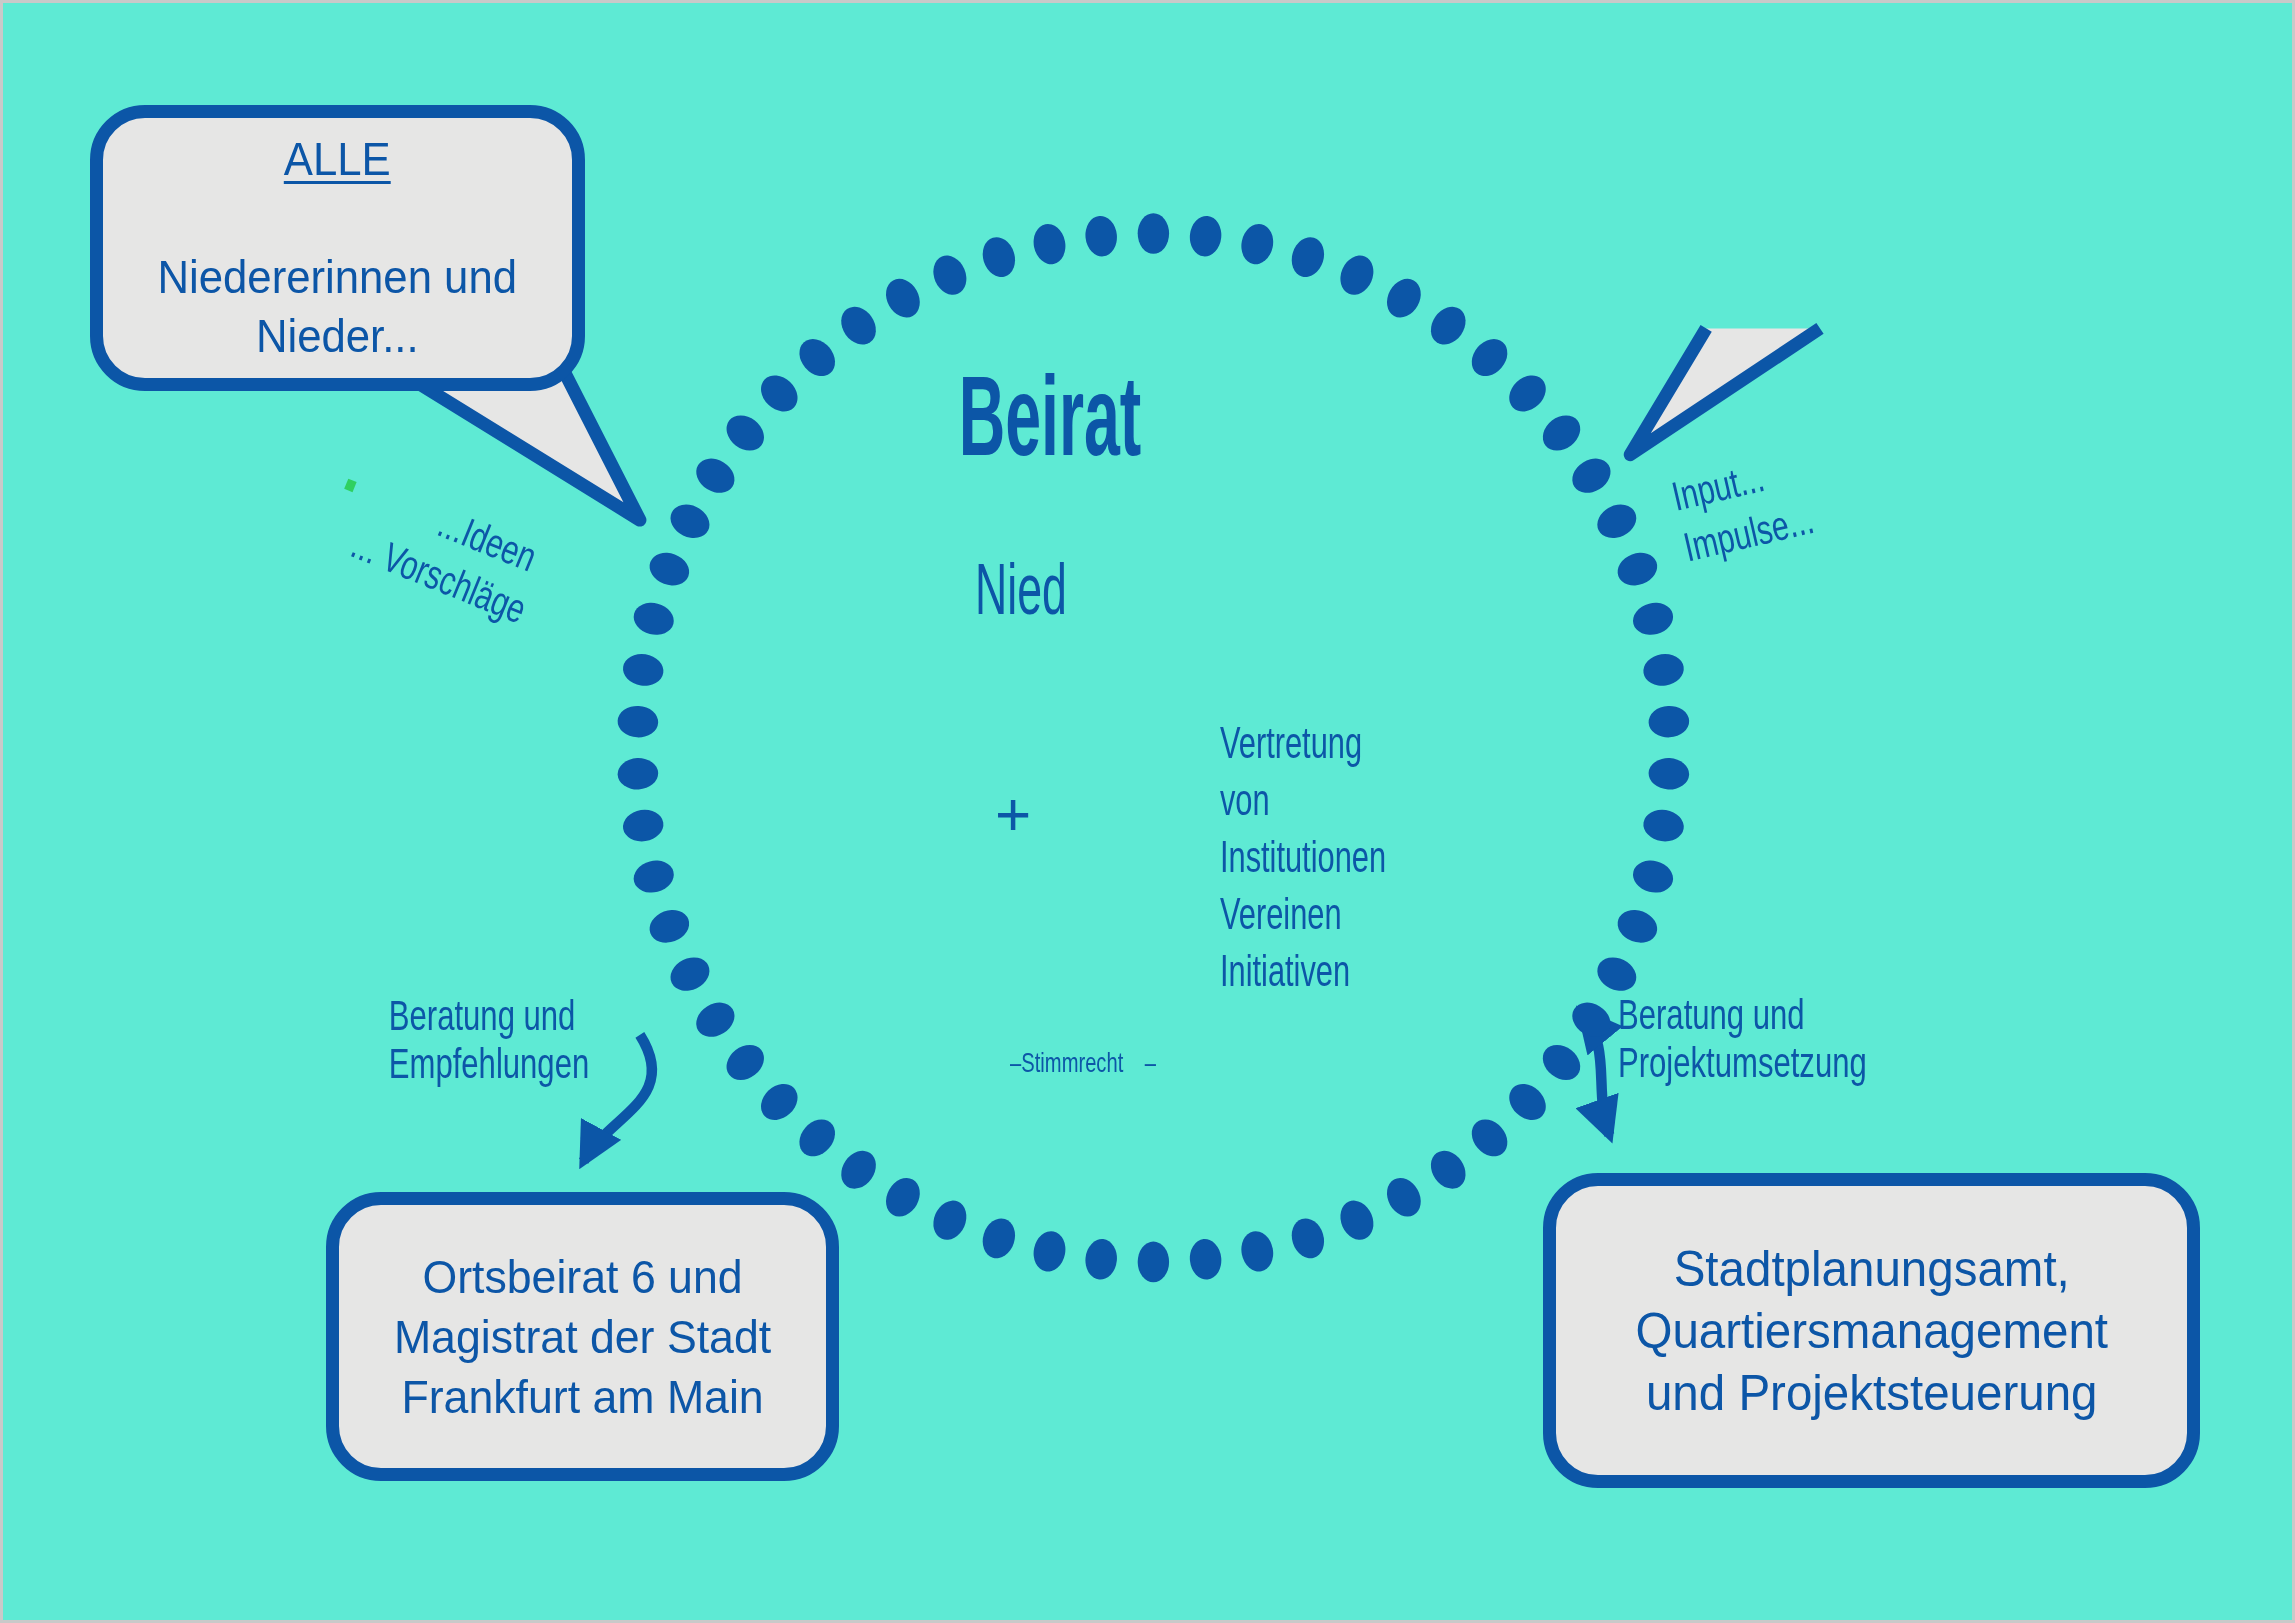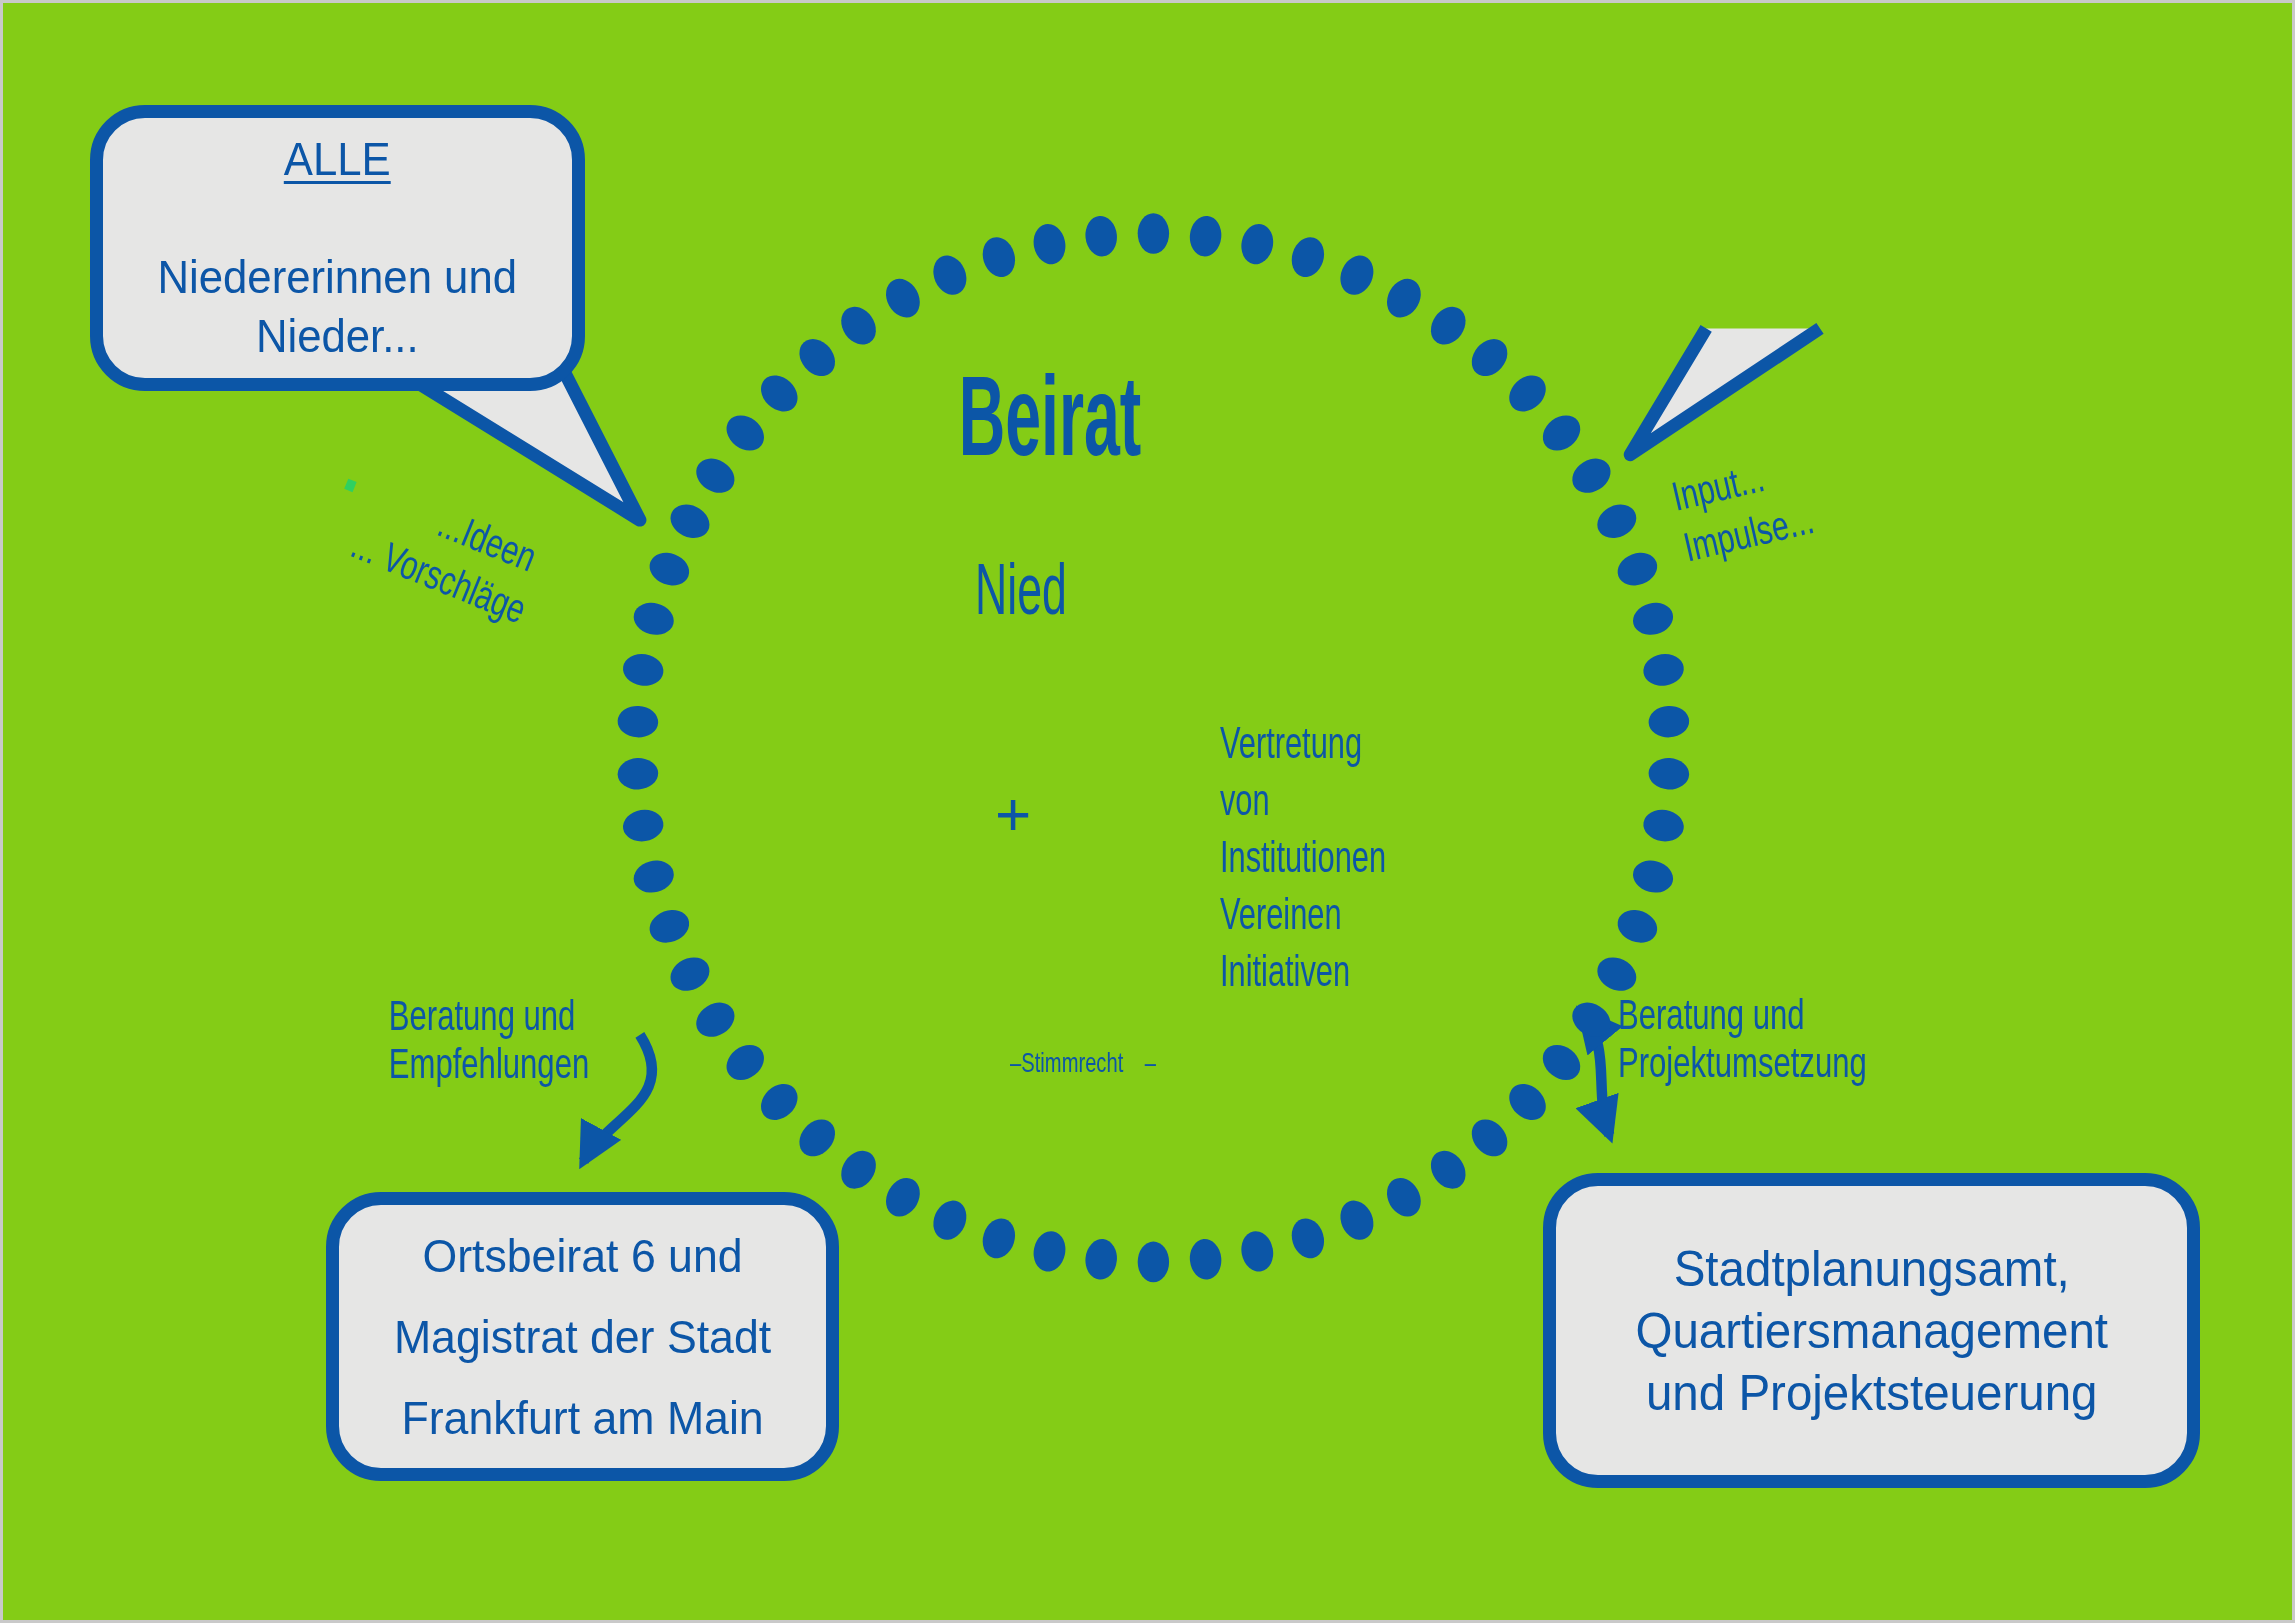--- a/index.html
+++ b/index.html
@@ -1,17 +1,17 @@
 <!DOCTYPE html>
 <html style="font-size:10.5px"><head>
 <meta charset="utf-8">
 <style>
   html,body{margin:0;padding:0;background:#d9d9d9;}
   #stage{
-    position:relative;width:2295px;height:1623px;background:#84cc16;
+    position:relative;width:2295px;height:1623px;background:#5eead4;
     font-family:"Liberation Sans",sans-serif;overflow:hidden;
   }
   .frame{position:absolute;inset:0;border:3.9px solid #c9c9c9;z-index:10;pointer-events:none;}
   svg#decor{position:absolute;left:0;top:0;z-index:1;}
   .bubble{
     position:absolute;border:13.7px solid #0c56a7;border-radius:55px;background:#e6e6e5;
     display:flex;align-items:center;justify-content:center;text-align:center;
     color:#0c56a7;z-index:3;
   }
   .txt{position:absolute;color:#0c56a7;z-index:4;}
@@ -20,21 +20,21 @@
   .in.left{transform-origin:left top;}
   .pre{white-space:pre-line;}
   .u{text-decoration:underline;text-decoration-thickness:3.3px;text-underline-offset:5.9px;}
   .rot{transform-origin:left top;}
   #greendot{position:absolute;left:346px;top:480px;width:9.2px;height:10.5px;background:#2fd060;transform:rotate(22deg);z-index:5;}
   .b-tl{left:90px;top:105px;width:469px;height:260px;}
   .b-tr{left:1648px;top:123px;width:533px;height:217px;}
   .b-bl{left:326px;top:1192px;width:487px;height:263px;}
   .b-br{left:1543px;top:1173px;width:631px;height:289px;}
   .f70{font-size:46px;line-height:59px;}
-  .f72{font-size:47px;line-height:81px;text-align:center;}
+  .f72{font-size:47px;line-height:60px;text-align:center;}
   .f76{font-size:50px;line-height:62px;}
   .beirat{font-size:113px;font-weight:bold;line-height:118px;}
   .caps{font-size:60px;line-height:68px;word-spacing:29px;}
   .nied{font-size:72px;line-height:68px;}
   .blk{font-size:44px;line-height:57px;}
   .plus{font-size:62px;line-height:62px;}
   .stim{font-size:28px;line-height:48px;word-spacing:22px;}
   .lbl{font-size:41px;line-height:52px;}
   .adv{font-size:42px;line-height:48px;}
 </style>

